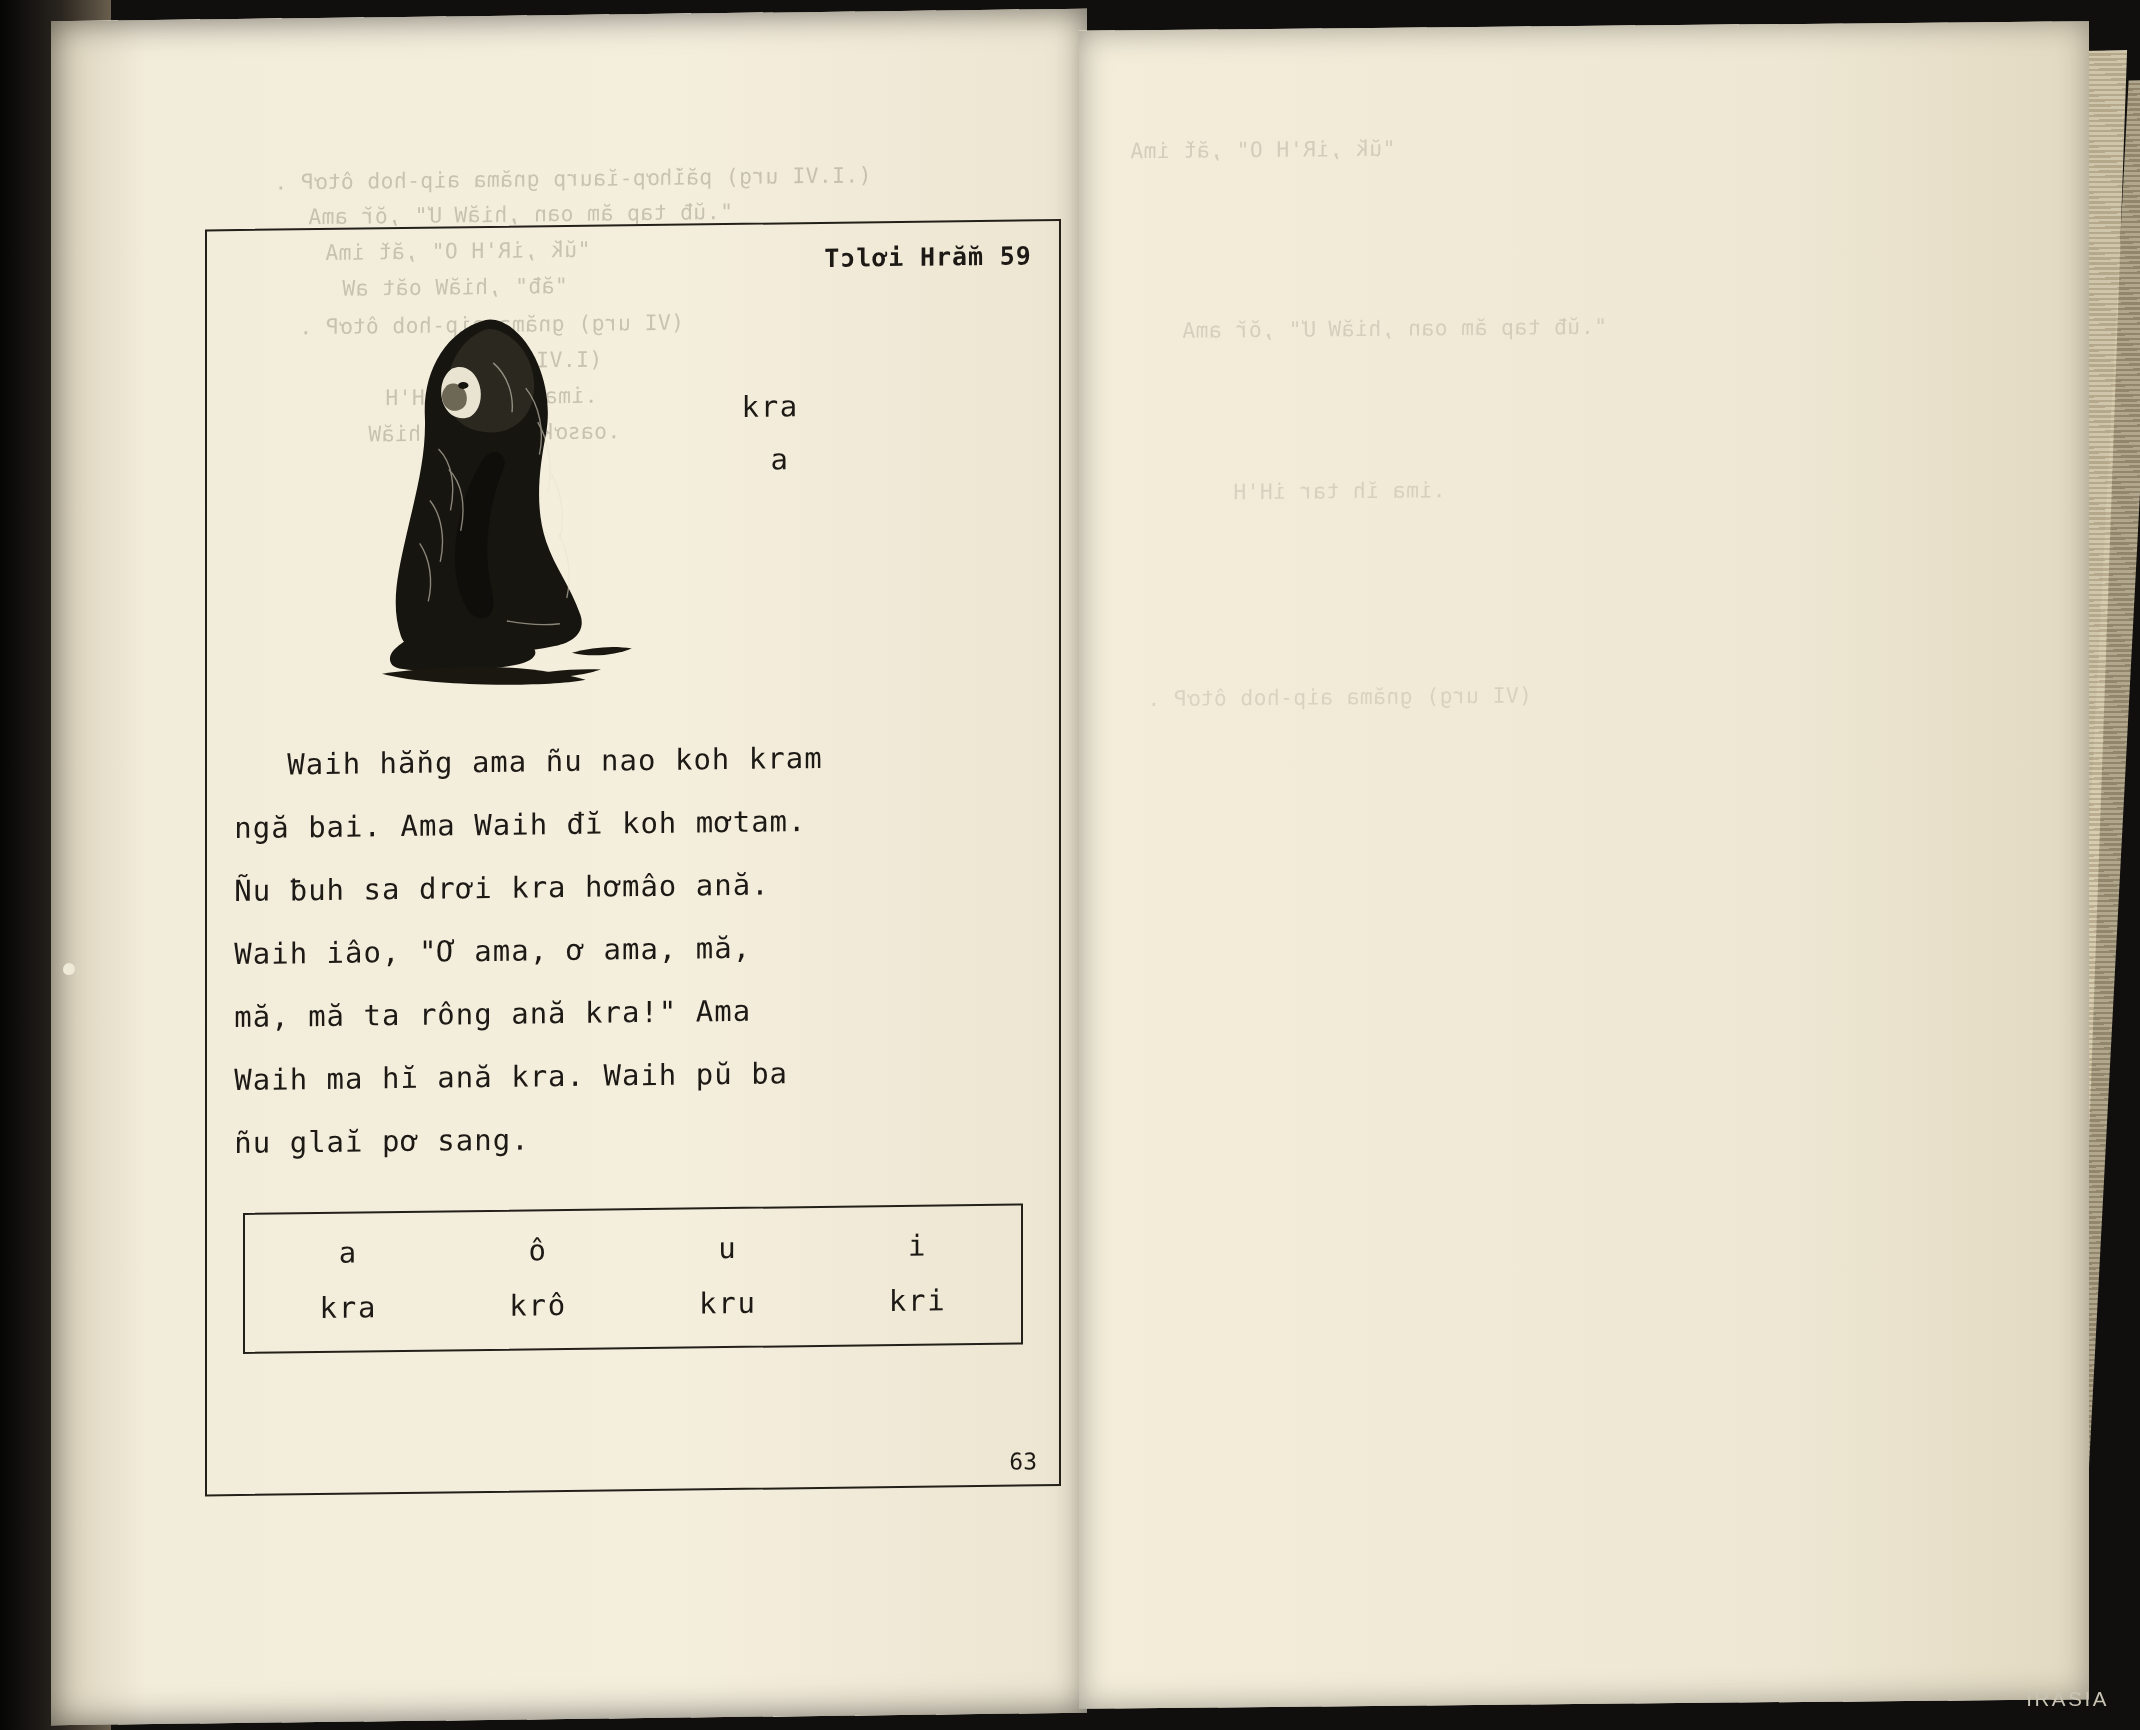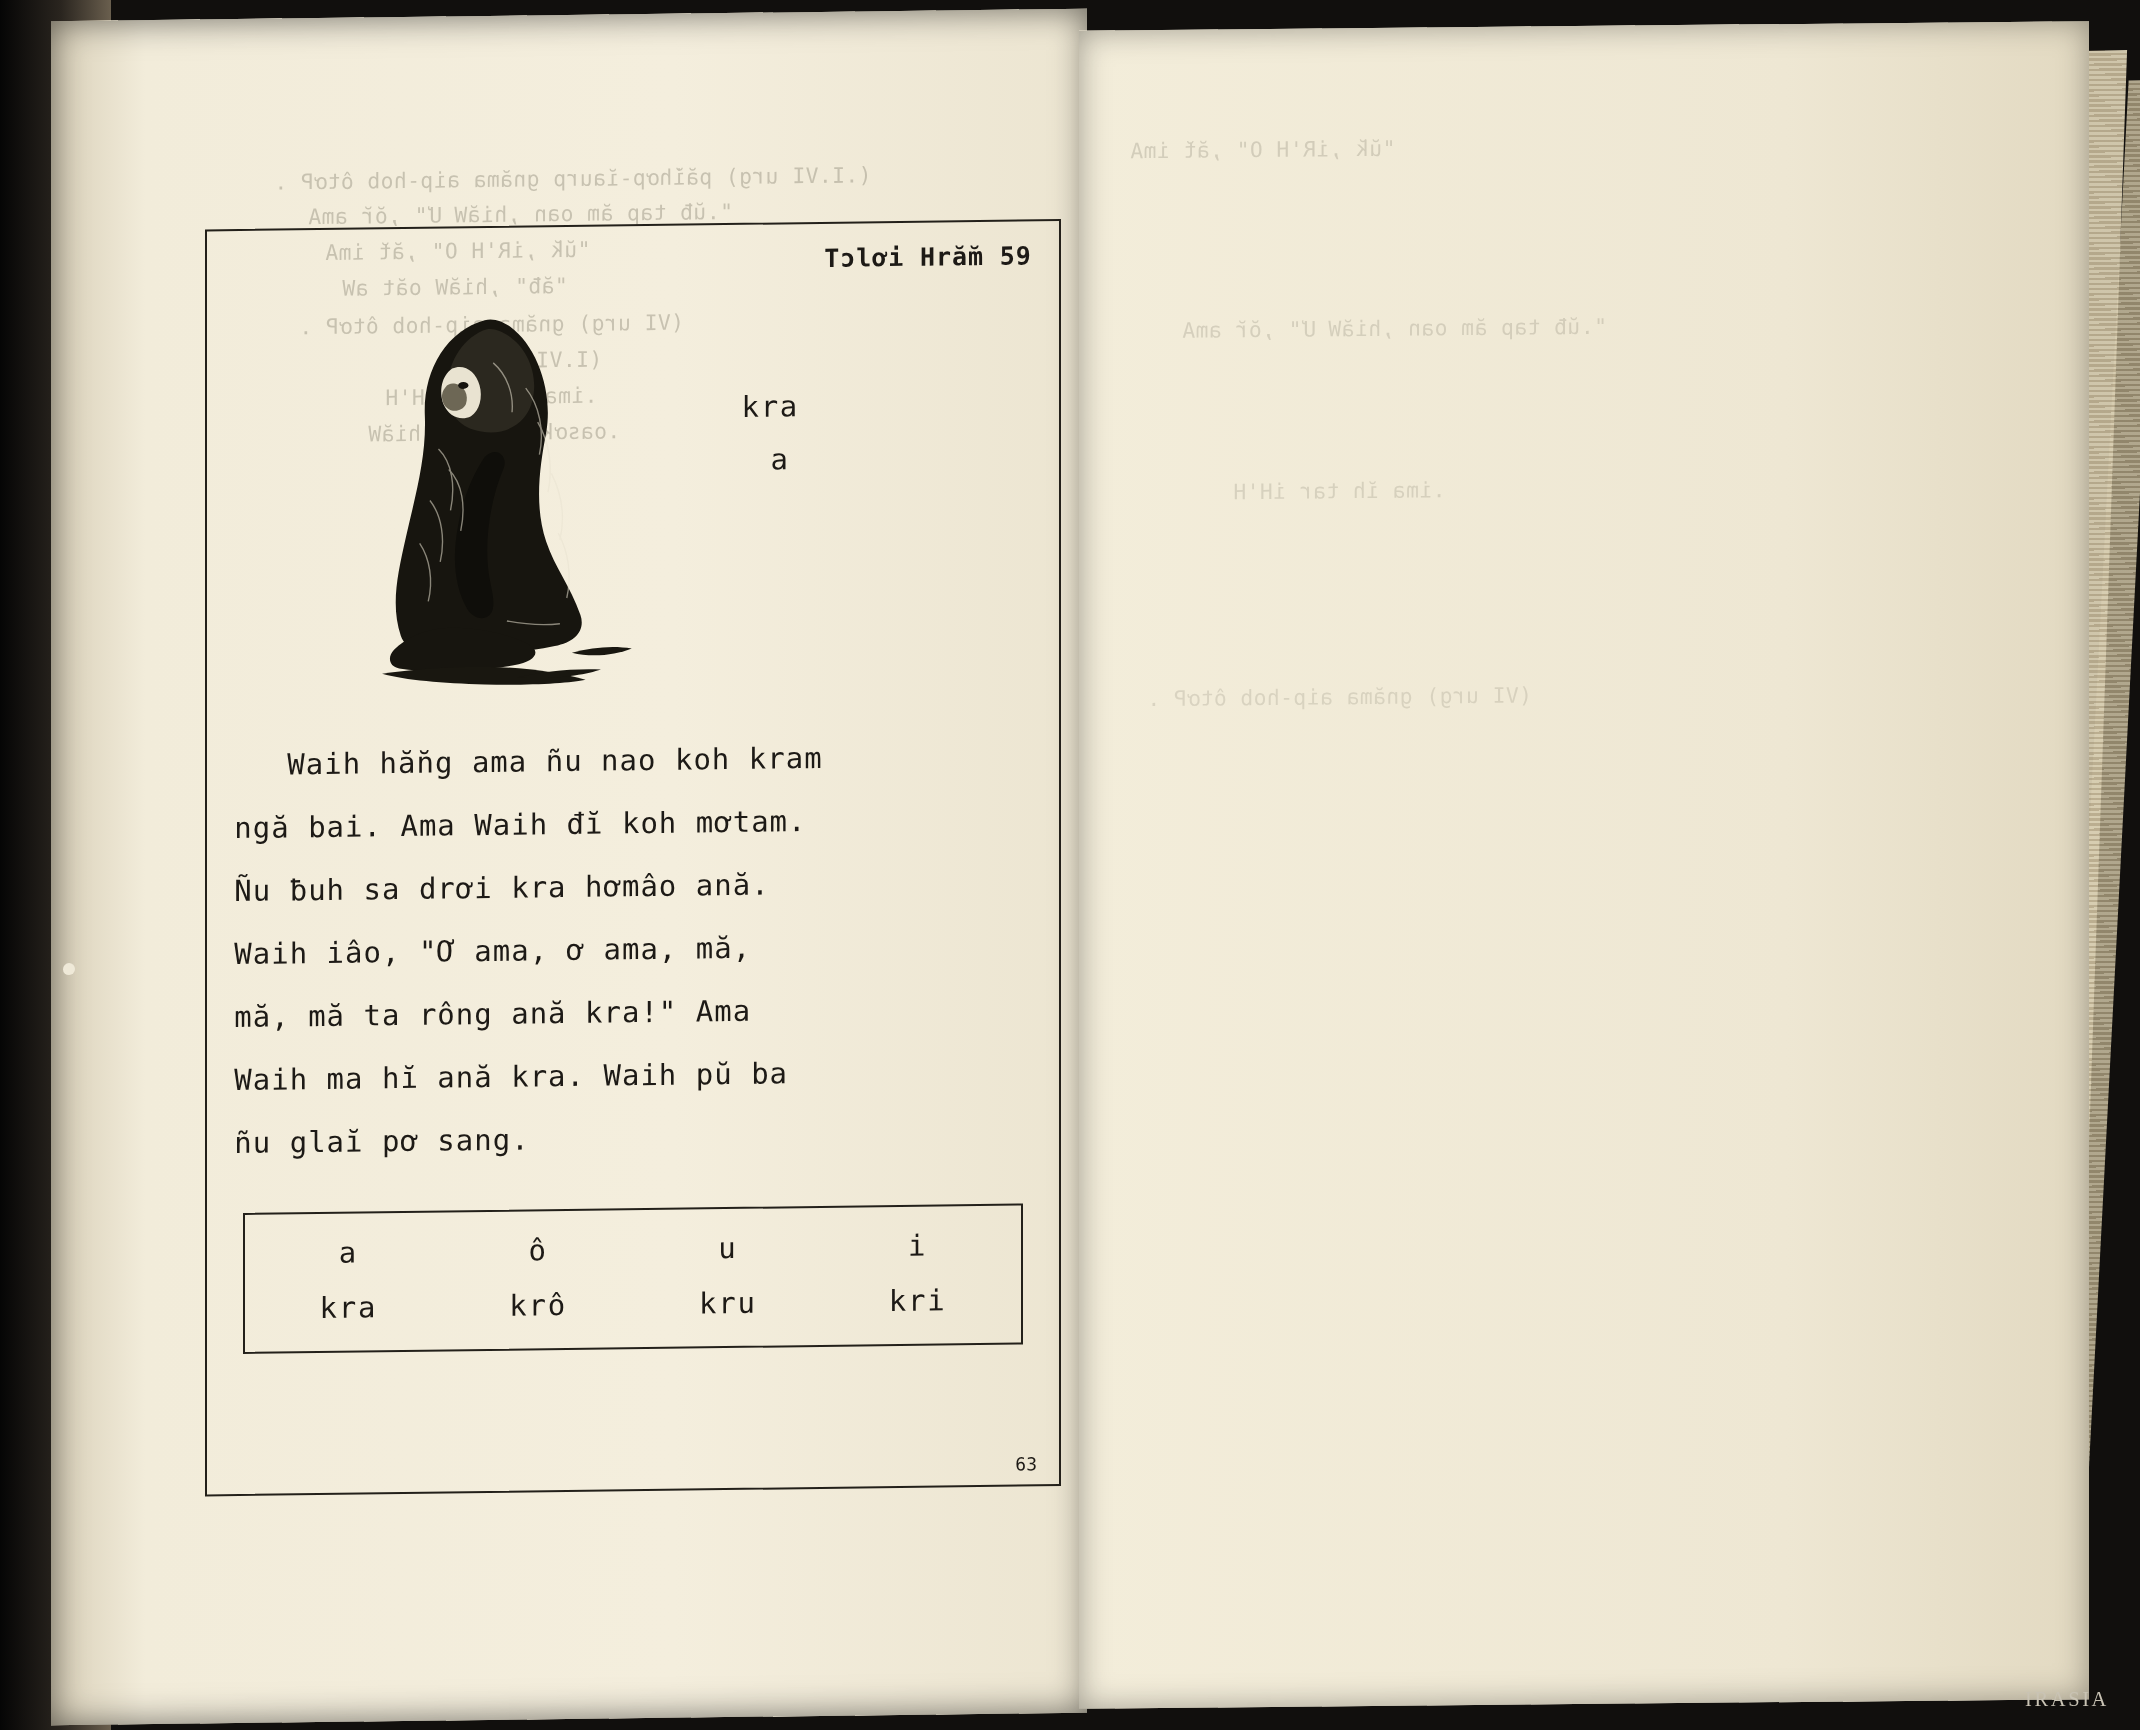--- a/index.html
+++ b/index.html
@@ -148,30 +148,30 @@
     justify-content: space-around;
     font-size: 29px;
     letter-spacing: 1.7px;
   }
   .chart-row.vowels { margin-bottom: 20.5px; }
   .chart-row span { display: inline-block; width: 103px; text-align: center; }
   .page-num-left {
     position: absolute;
     right: 22px;
     bottom: 10.3px;
-    font-size: 18px;
+    font-size: 23px;
   }
   .watermark {
     position: absolute;
     right: 31px;
     bottom: 19px;
     color: #c9c3b4;
     font-size: 20.5px;
     letter-spacing: 2.6px;
-    font-family: Liberation Serif, serif;
+    font-family: Liberation Sans, sans-serif;
   }
   .dot-left {
     position: absolute;
     left: 12px;
     top: 942px;
     width: 12px;
     height: 12px;
     border-radius: 50%;
     background: #efe9d8;
   }

